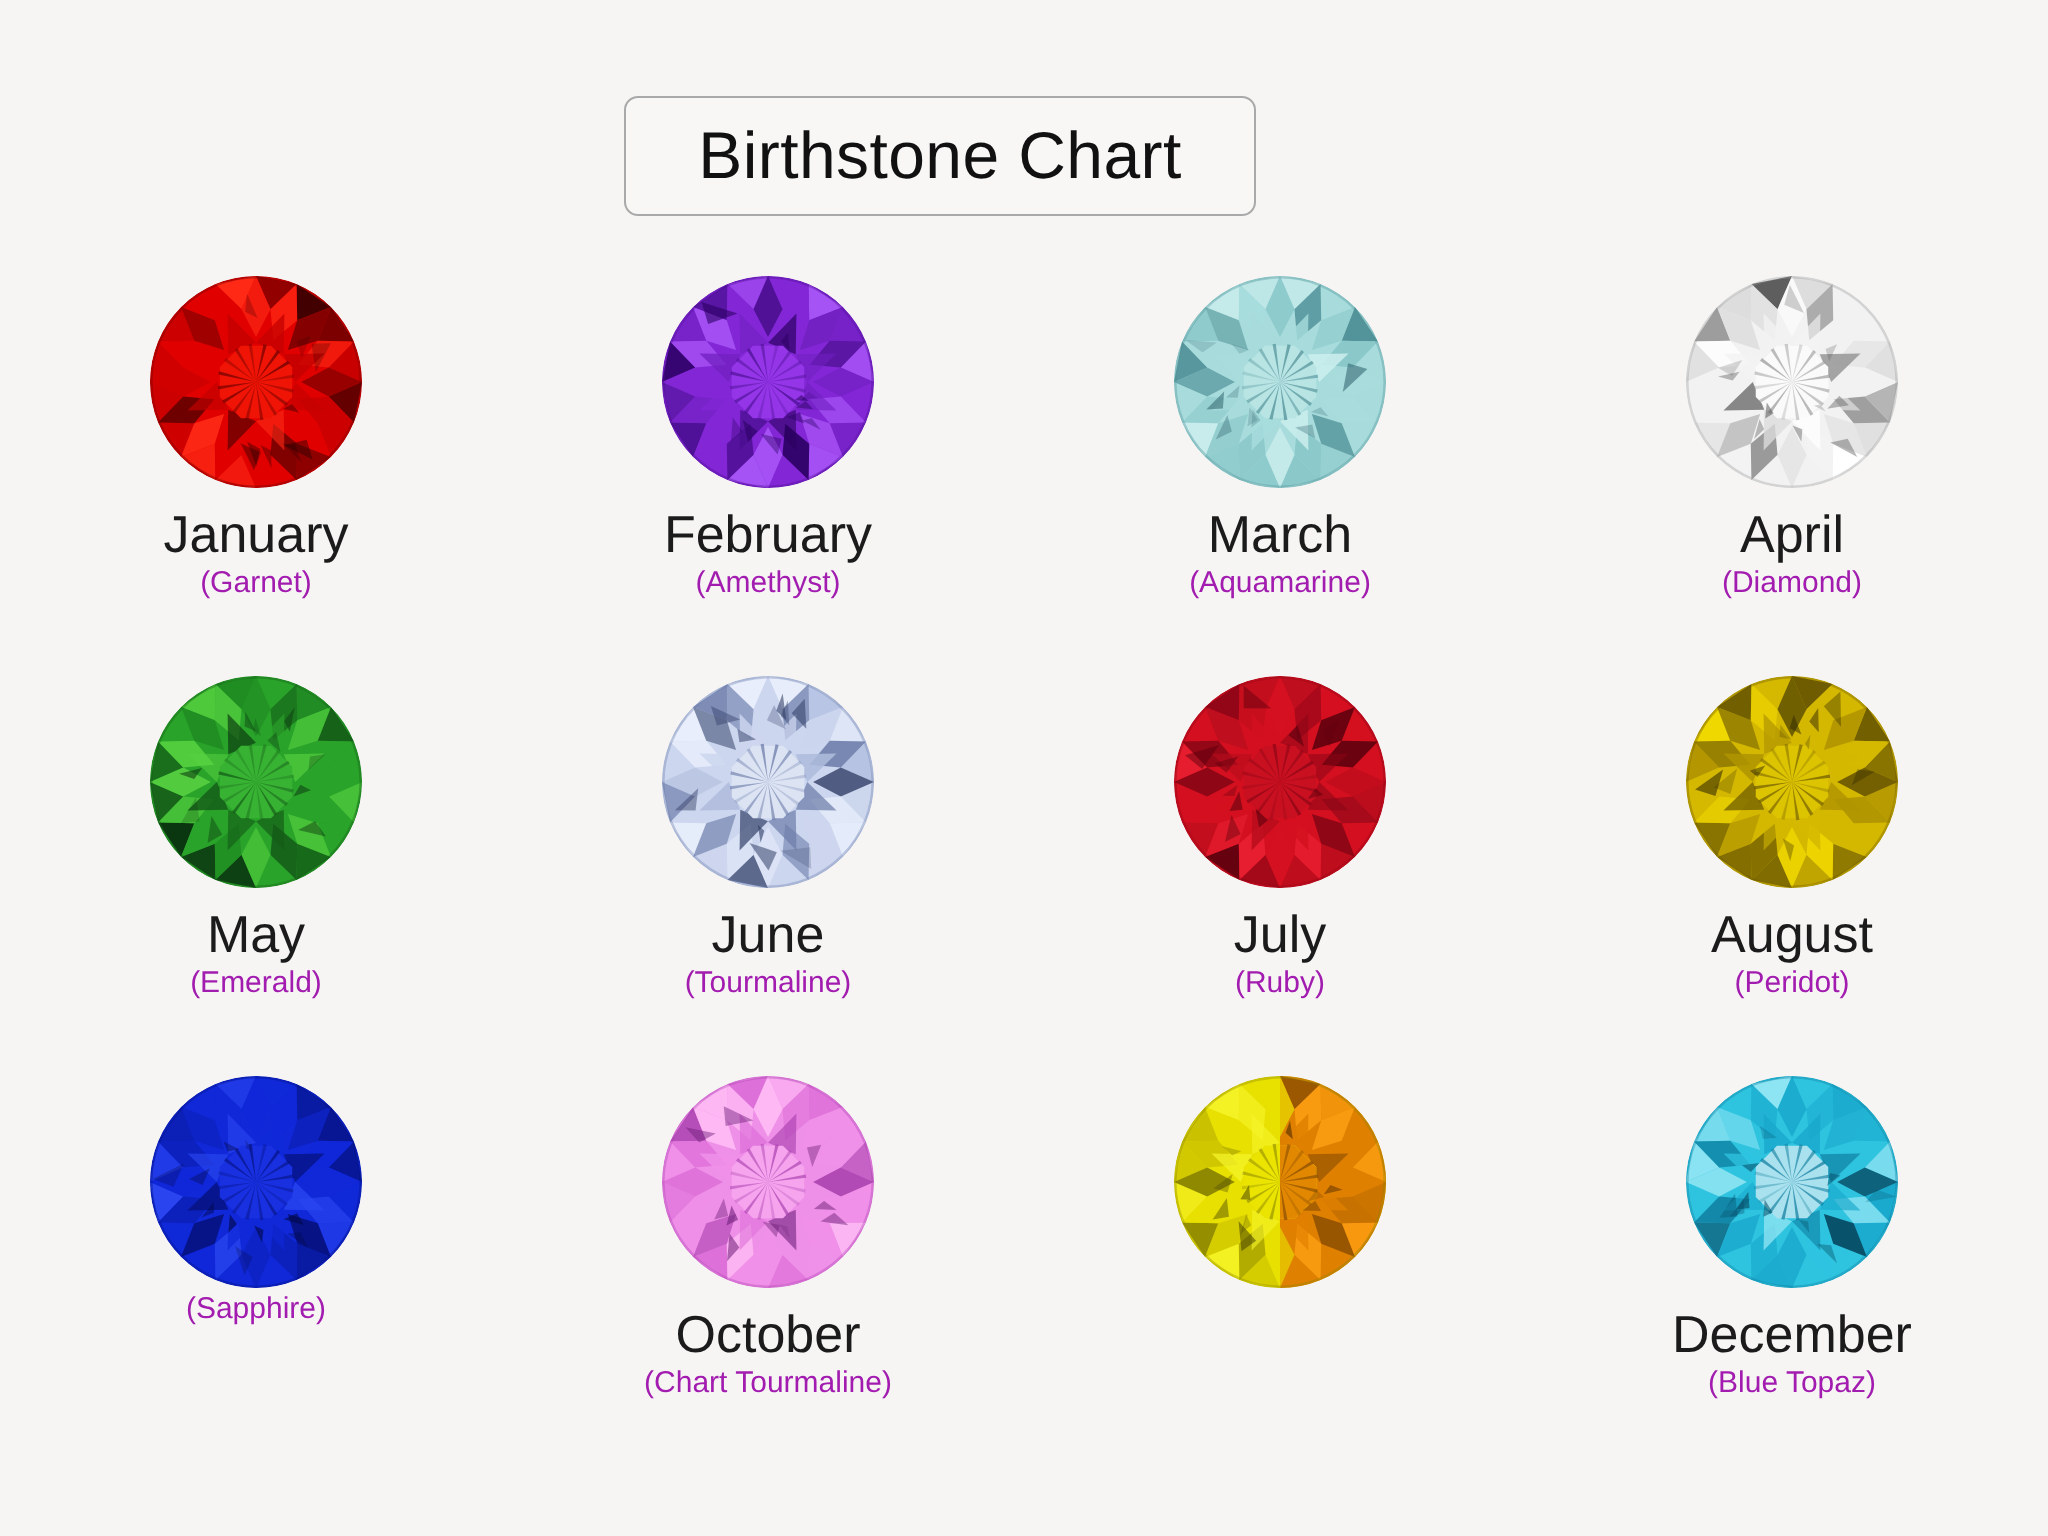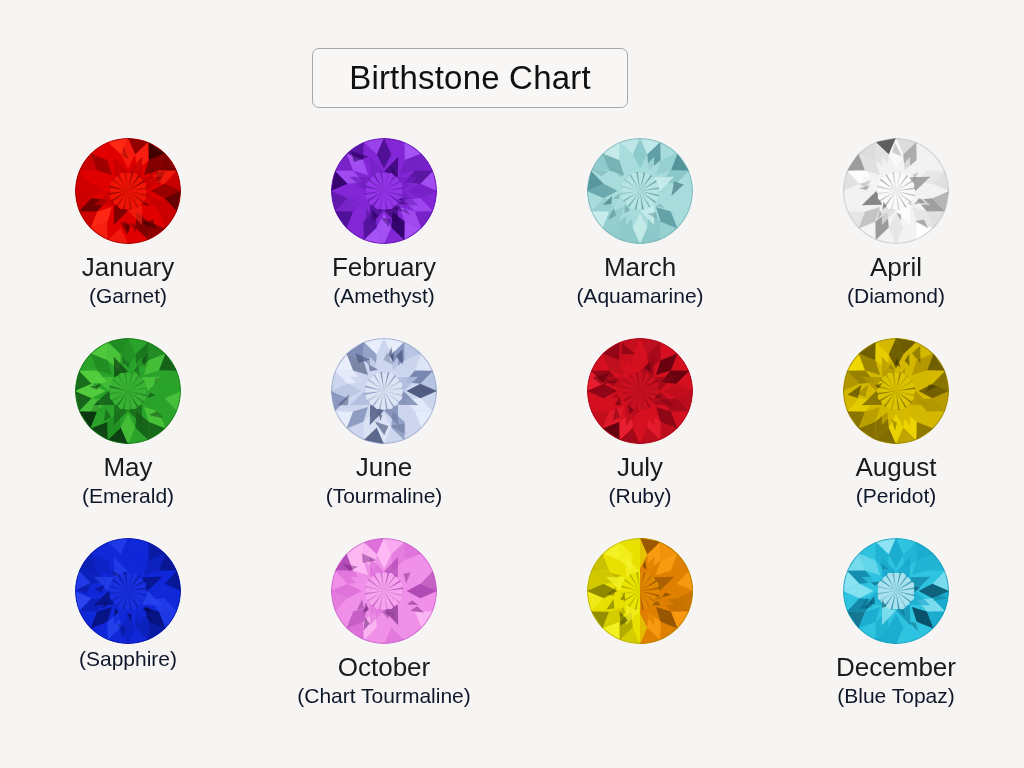--- a/index.html
+++ b/index.html
@@ -70,23 +70,23 @@
   .month-label {
     margin-top: 9px;
     font-size: 26px;
     font-weight: 400;
     color: #1b1b1b;
     line-height: 1.08;
     white-space: nowrap;
   }
   .stone-label {
     margin-top: 3px;
-    font-size: 21px;
+    font-size: 15px;
     font-weight: 400;
-    color: #0f172a;
+    color: #a21caf;
     line-height: 1.1;
     white-space: nowrap;
   }
 </style>
 </head>
 <body>
 
 <div id="title-bar">
   <span id="title-text">Birthstone Chart</span>
 </div>

